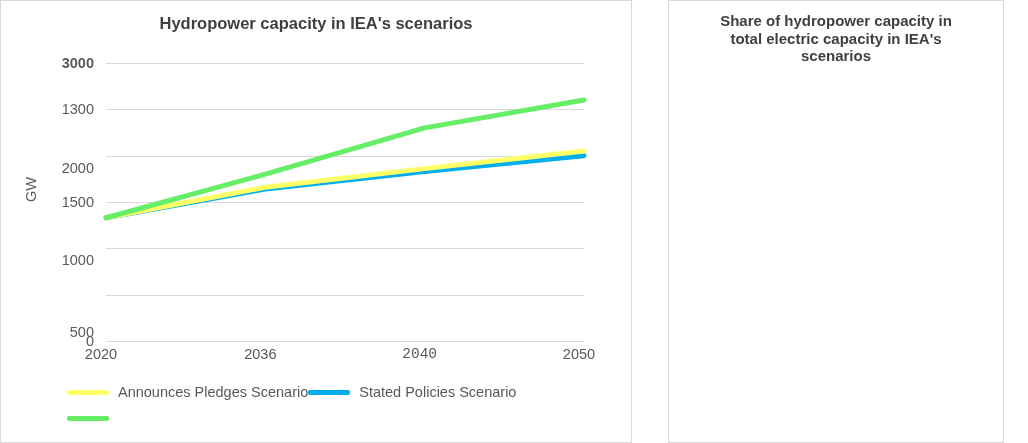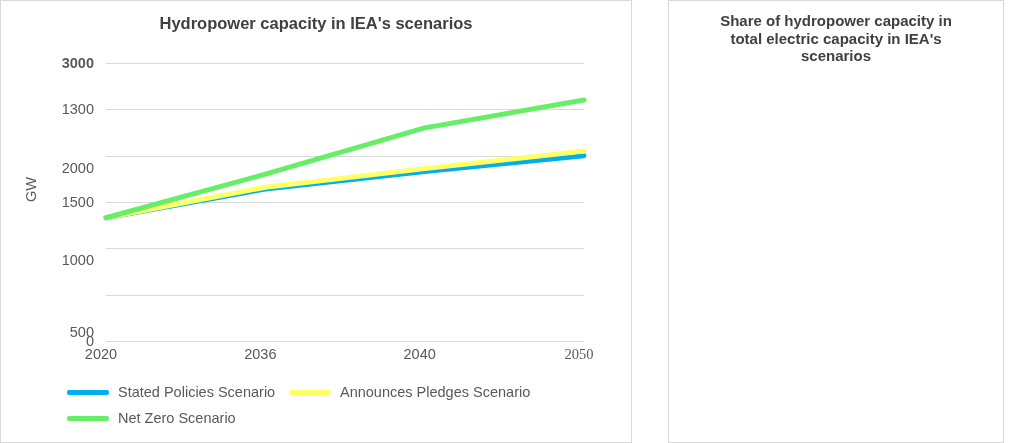--- a/index.html
+++ b/index.html
@@ -109,39 +109,38 @@
       <svg id="linesvg" width="478" height="278" viewBox="0 0 478 278">
           <polyline points="0,154.75333333333333 159.33333333333331,126.02666666666667 318.66666666666663,108.42000000000002 478,92.66666666666669" fill="none" stroke="#00AEEF" stroke-width="5" stroke-linecap="round" stroke-linejoin="round"></polyline>
           <polyline points="0,154.75333333333333 159.33333333333331,124.17333333333332 318.66666666666663,105.64000000000001 478,88.03333333333333" fill="none" stroke="#FFFF66" stroke-width="5" stroke-linecap="round" stroke-linejoin="round"></polyline>
           <polyline points="0,154.75333333333333 159.33333333333331,111.20000000000002 318.66666666666663,64.86666666666665 478,37.06666666666666" fill="none" stroke="#66EE66" stroke-width="5" stroke-linecap="round" stroke-linejoin="round"></polyline>
         </svg>
     </div>
 
     <div class="xlabelsL" id="xlabelsL">
         <div class="xtick" style="left: 0px;">2020</div>
         <div class="xtick" style="left: 159.333px;">2036</div>
-        <div class="xtick" style="left: 318.667px;">2040</div>
-        <div class="xtick" style="left: 478px; font-family: Liberation Serif, serif;">2050</div>
+        <div class="xtick" style="left: 318.667px; font-family: Liberation Mono, monospace;">2040</div>
+        <div class="xtick" style="left: 478px;">2050</div>
       </div>
 
     <div class="legendL" id="legendL">
         <div class="lrow">
+          <div class="litem">
+            <span class="lswatch" style="background: rgb(255, 255, 102);"></span>
+            <span class="llabel">Announces Pledges Scenario</span>
+          </div>
           <div class="litem c0">
             <span class="lswatch" style="background: rgb(0, 174, 239);"></span>
             <span class="llabel">Stated Policies Scenario</span>
-          </div>
-          <div class="litem">
-            <span class="lswatch" style="background: rgb(255, 255, 102);"></span>
-            <span class="llabel">Announces Pledges Scenario</span>
           </div>
         </div>
         <div class="lrow">
           <div class="litem">
             <span class="lswatch" style="background: rgb(102, 238, 102);"></span>
-            <span class="llabel">Net Zero Scenario</span>
           </div>
         </div>
       </div>
   </div>
 
   <div class="panel-gap"></div>
 
   <div class="panel panel-right">
 
     <div class="chart-title">Share of hydropower capacity in total electric capacity in IEA's scenarios</div>

